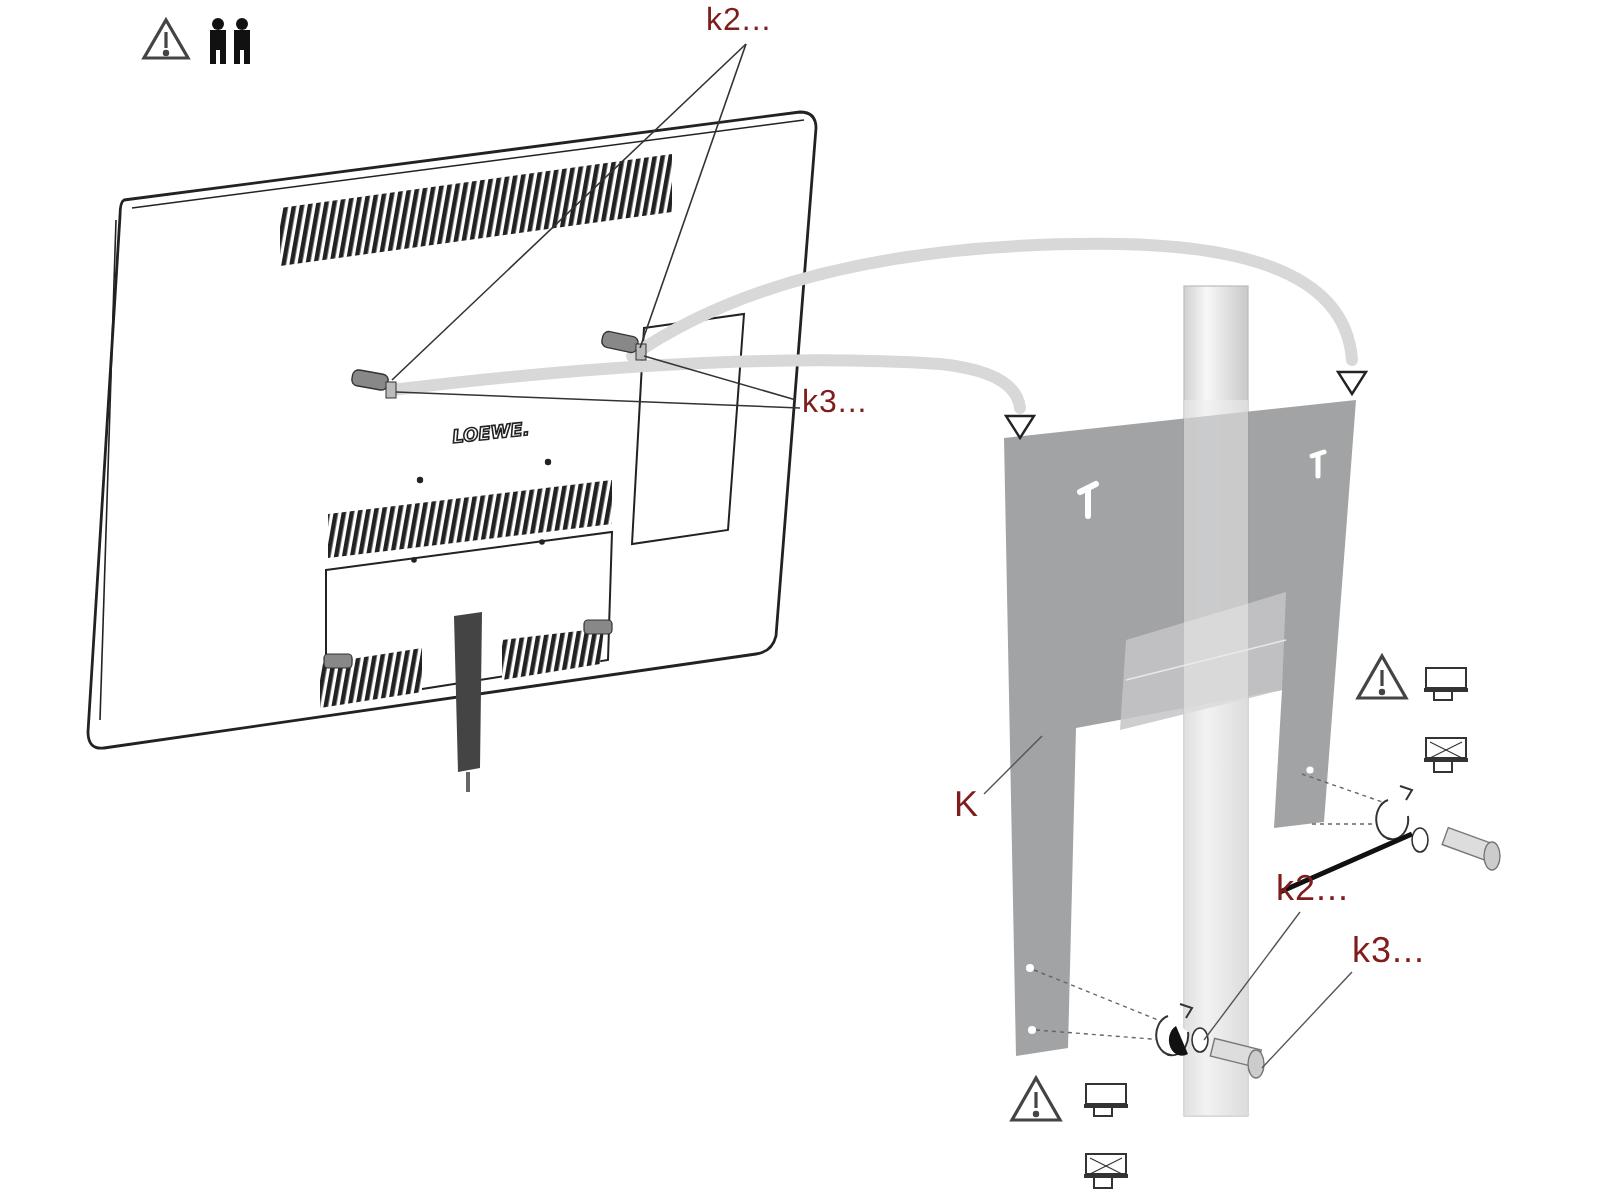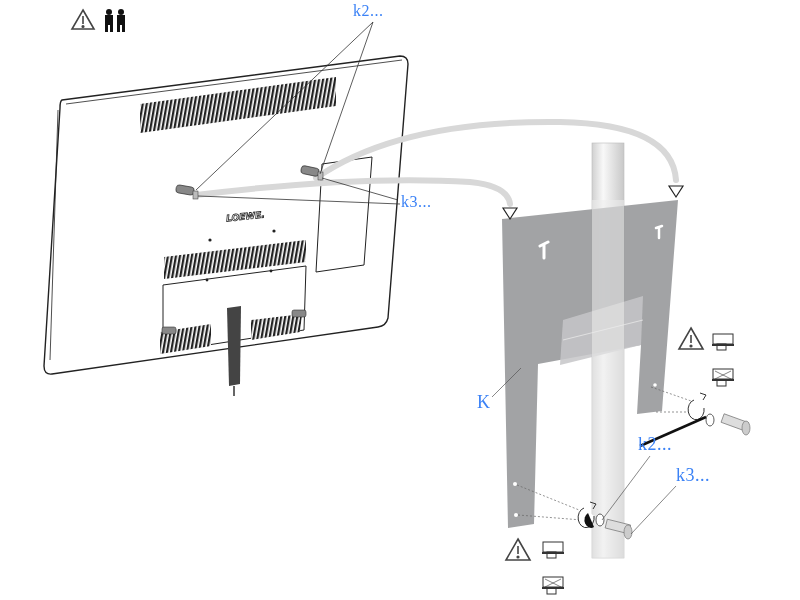--- a/index.html
+++ b/index.html
@@ -1,18 +1,18 @@
 <!DOCTYPE html>
 <html><head>
 <meta charset="utf-8">
 <style>
   html,body{margin:0;padding:0;background:#ffffff;}
   body{width:800px;height:600px;position:relative;overflow:hidden;font-family:"Liberation Sans",sans-serif;}
   svg{position:absolute;left:0;top:0;}
-  .lbl{position:absolute;font-family:Liberation Serif, serif;font-weight:300;color:#3b82f6;font-size:16px;letter-spacing:0.5px;}
+  .lbl{position:absolute;font-family:Liberation Sans, sans-serif;font-weight:300;color:#7f1d1d;font-size:16px;letter-spacing:0.5px;}
 </style>
 </head>
 <body>
 
 <svg width="800" height="600" viewBox="0 0 800 600">
   <defs>
     <pattern id="vent" width="4" height="10" patternUnits="userSpaceOnUse" patternTransform="skewX(-10)">
       <rect width="4" height="10" fill="#fff"></rect>
       <rect width="2.3" height="10" fill="#222"></rect>
     </pattern>

